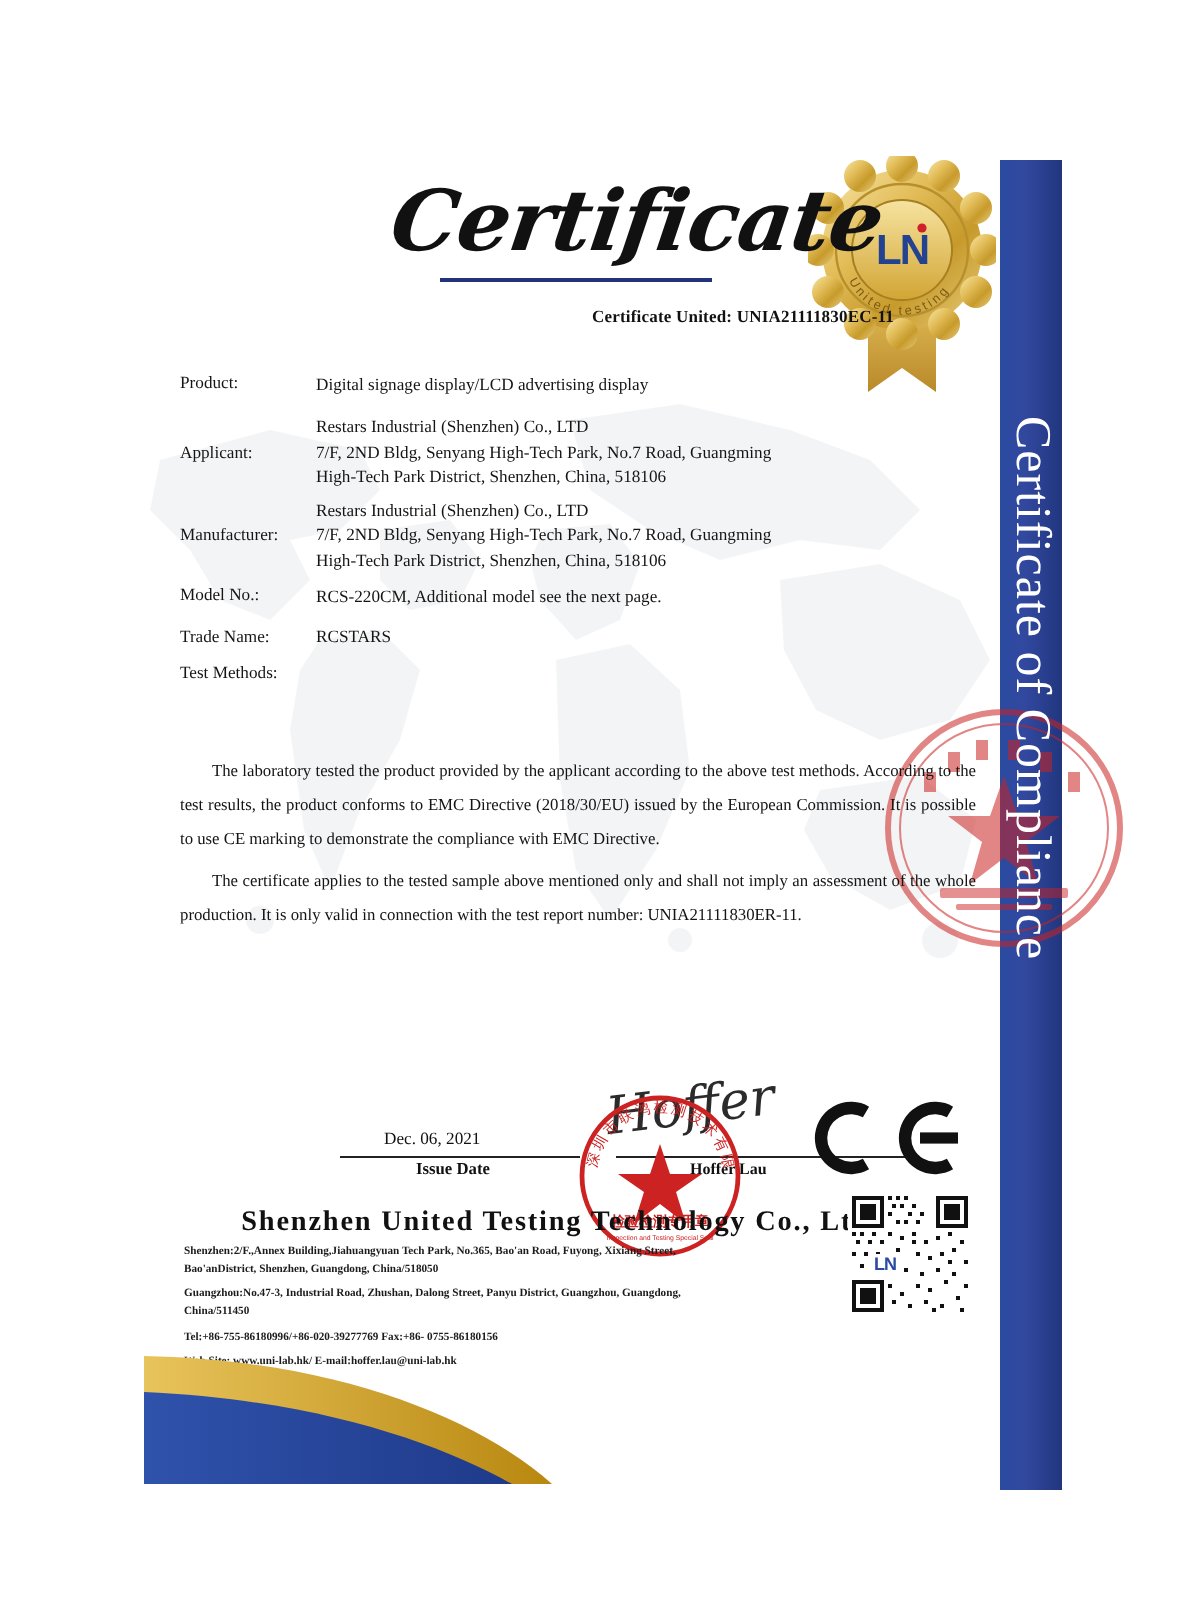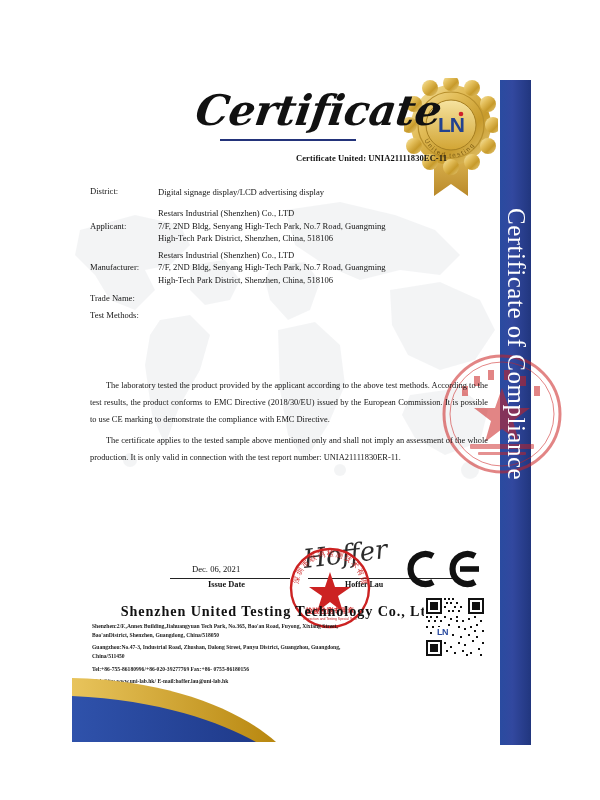--- a/index.html
+++ b/index.html
@@ -306,21 +306,21 @@
   <div class="cert-title">Certificate</div>
   <div class="title-underline"></div>
   <div class="cert-number">
     <span>Certificate United:</span>
     <span>UNIA21111830EC-11</span>
   </div>
 
   <div class="fields">
 
     <div class="frow">
-      <div class="flabel">District:</div>
+      <div class="flabel">Product:</div>
       <div class="fval">
         <span class="line">Digital signage display/LCD advertising display</span>
       </div>
     </div>
 
     <div class="frow tall" style="margin-top:9px;">
       <div class="flabel">Applicant:</div>
       <div class="fval">
         <span class="line">Restars Industrial (Shenzhen) Co., LTD</span>
         <span class="line">7/F, 2ND Bldg, Senyang High-Tech Park, No.7 Road, Guangming</span>
@@ -330,23 +330,32 @@
 
     <div class="frow tall" style="margin-top:4px;">
       <div class="flabel">Manufacturer:</div>
       <div class="fval">
         <span class="line">Restars Industrial (Shenzhen) Co., LTD</span>
         <span class="line">7/F, 2ND Bldg, Senyang High-Tech Park, No.7 Road, Guangming</span>
         <span class="line">High-Tech Park District, Shenzhen, China, 518106</span>
       </div>
     </div>
 
+    <div class="frow" style="margin-top:6px;">
+      <div class="flabel">Model No.:</div>
+      <div class="fval">
+        <span class="line">RCS-220CM, Additional model see the next page.</span>
+      </div>
+    </div>
 
     <div class="frow" style="margin-top:7px;align-items:center;">
       <div class="flabel">Trade Name:</div>
+      <div class="fval">
+        <span class="line">RCSTARS</span>
+      </div>
     </div>
 
     <div class="frow tall" style="margin-top:7px;">
       <div class="flabel">Test Methods:</div>
     </div>
 
   </div>
 
   <div class="body-text">
     <p>The laboratory tested the product provided by the applicant according to the above test methods. According to the test results, the product conforms to EMC Directive (2018/30/EU) issued by the European Commission. It is possible to use CE marking to demonstrate the compliance with EMC Directive.</p>

